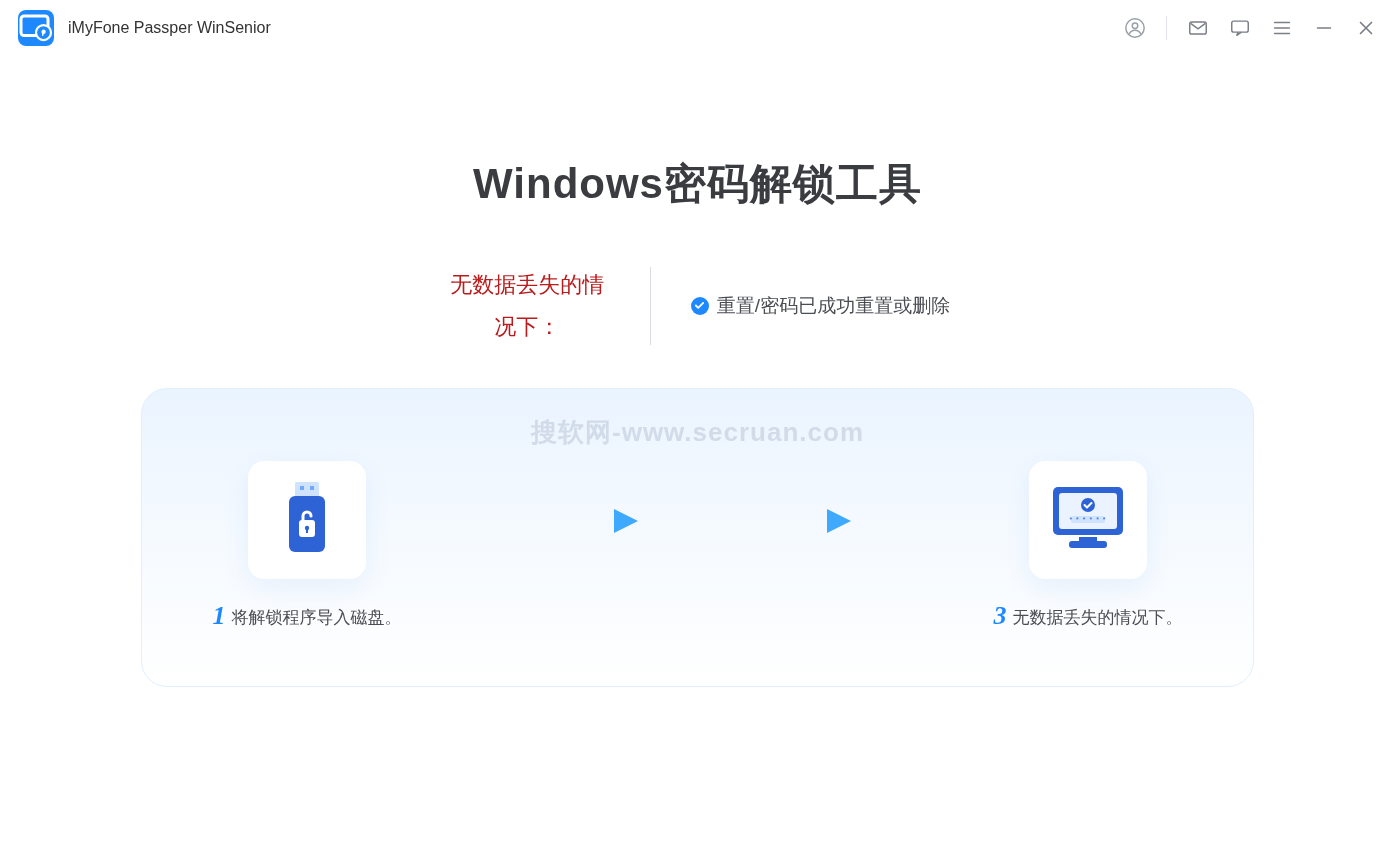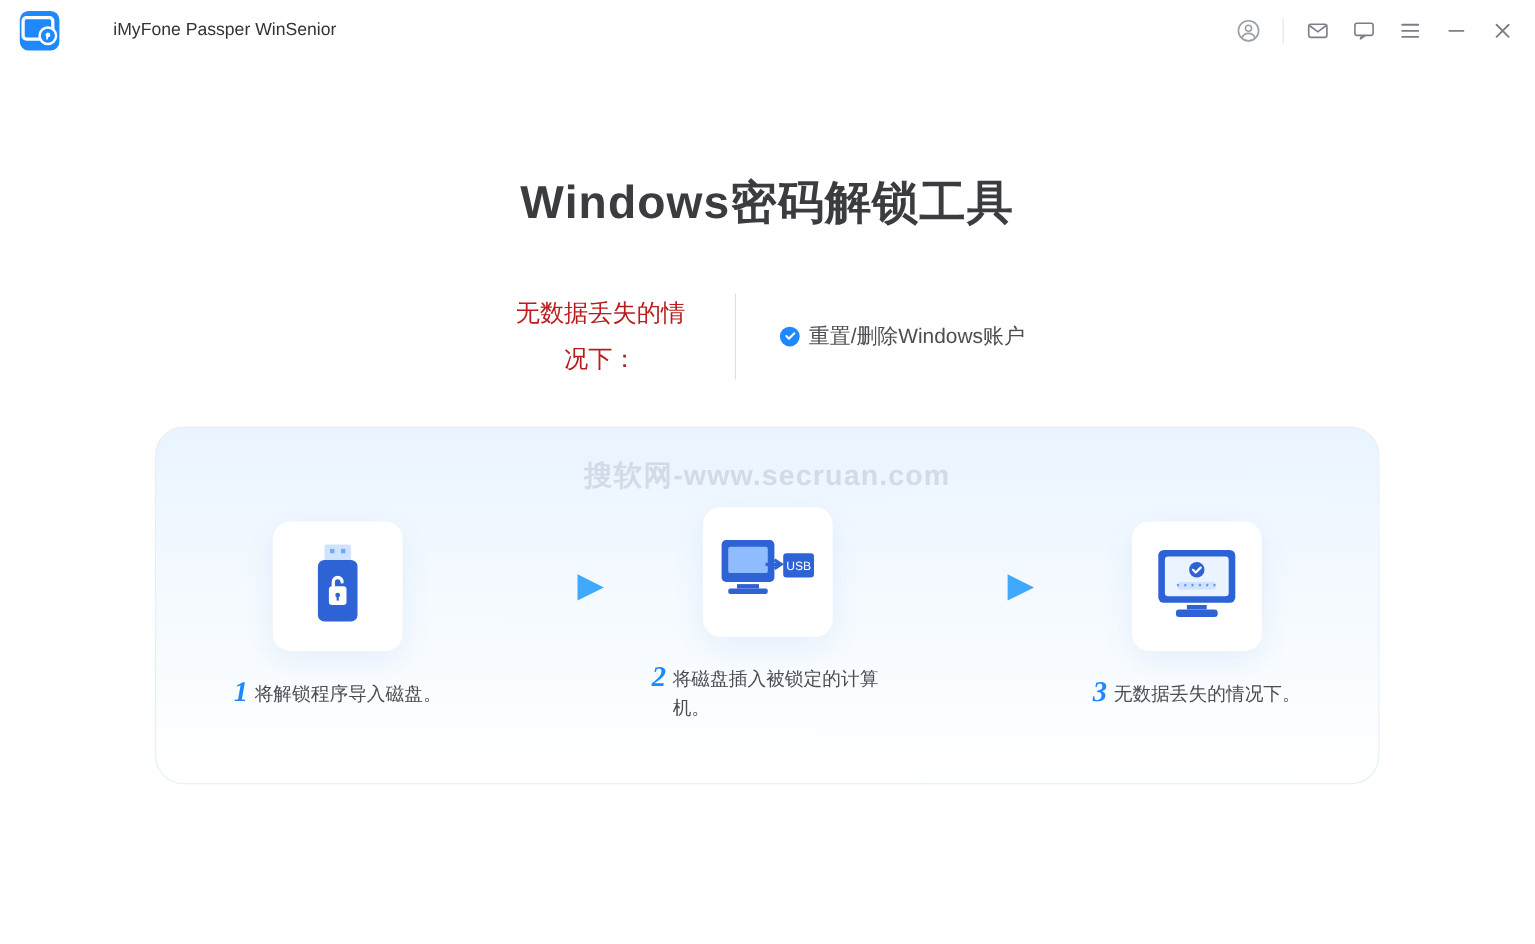--- a/index.html
+++ b/index.html
@@ -11,21 +11,20 @@
     overflow: hidden;
     position: relative;
   }
 
   
   .titlebar {
     height: 56px;
     display: flex;
     align-items: center;
     padding: 0 18px;
-    gap: 35px;
   }
   .app-logo {
     width: 36px; height: 36px;
     background: #1e88ff;
     border-radius: 8px;
     display: flex;
     align-items: center;
     justify-content: center;
     margin-right: 14px;
   }
@@ -248,21 +247,21 @@
   <div class="subrow">
     <div class="subleft">无数据丢失的情况下：</div>
     <div class="vline"></div>
     <div class="subright">
       <div class="feat">
         <span class="check-badge">
             <svg viewBox="0 0 12 12">
               <path d="M2 6l2.6 2.6L10 3.2" stroke="#fff" stroke-width="2" fill="none" stroke-linecap="round" stroke-linejoin="round"></path>
             </svg>
           </span>
-        <span>重置/删除Windows账户</span>
+        <span>重置/密码已成功重置或删除</span>
       </div>
     </div>
   </div>
 
   <div class="steps-panel">
     <div class="watermark">搜软网-www.secruan.com</div>
 
     <div class="steps-row">
 
       <div class="step">
@@ -288,38 +287,20 @@
         <defs>
             <linearGradient id="ag1" x1="0" x2="1">
               <stop offset="0" stop-color="#cfe8ff"></stop>
               <stop offset="1" stop-color="#3fa8ff"></stop>
             </linearGradient>
           </defs>
         <path d="M5 20 L80 20" stroke="url(#ag1)" stroke-width="10" stroke-linecap="round"></path>
         <path d="M78 8 L102 20 L78 32 Z" fill="#3fa8ff"></path>
       </svg>
 
-      <div class="step">
-        <div class="step-card">
-          <svg width="92" height="70" viewBox="0 0 92 70">
-            <rect x="4" y="6" width="48" height="38" rx="4" fill="#2e63d6"></rect>
-            <rect x="10" y="12" width="36" height="24" rx="2" fill="#8fbcff"></rect>
-            <rect x="18" y="46" width="20" height="4" fill="#2e63d6"></rect>
-            <rect x="10" y="50" width="36" height="5" rx="2" fill="#2e63d6"></rect>
-            <path d="M44 28 h12" stroke="#2e63d6" stroke-width="3"></path>
-            <path d="M52 24 l6 4 -6 4" stroke="#2e63d6" stroke-width="3" fill="none"></path>
-            <rect x="60" y="18" width="28" height="22" rx="3" fill="#2e63d6"></rect>
-            <text x="74" y="33" font-size="11" fill="#fff" text-anchor="middle" font-family="Arial">USB</text>
-          </svg>
-        </div>
-        <div class="step-label">
-          <span class="step-num">2</span>
-          <span>将磁盘插入被锁定的计算机。</span>
-        </div>
-      </div>
 
       <svg class="arrow" viewBox="0 0 110 40" style="margin-top:-50px">
         <defs>
             <linearGradient id="ag2" x1="0" x2="1">
               <stop offset="0" stop-color="#cfe8ff"></stop>
               <stop offset="1" stop-color="#3fa8ff"></stop>
             </linearGradient>
           </defs>
         <path d="M5 20 L80 20" stroke="url(#ag2)" stroke-width="10" stroke-linecap="round"></path>
         <path d="M78 8 L102 20 L78 32 Z" fill="#3fa8ff"></path>

